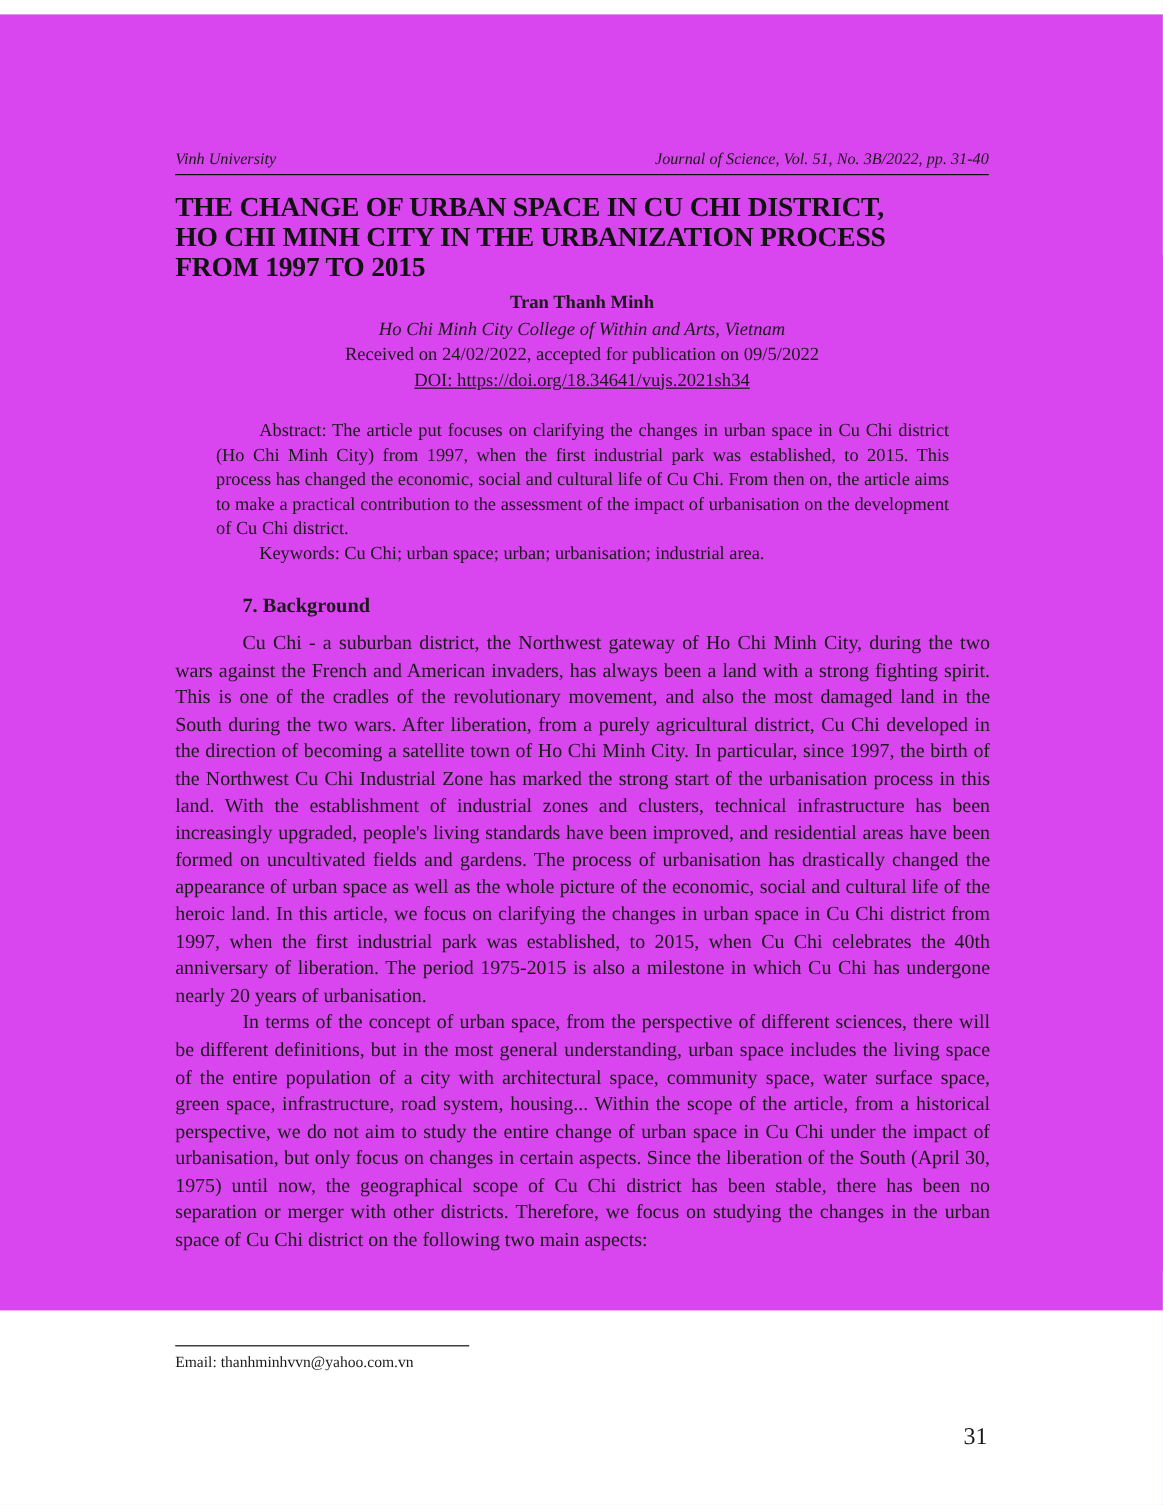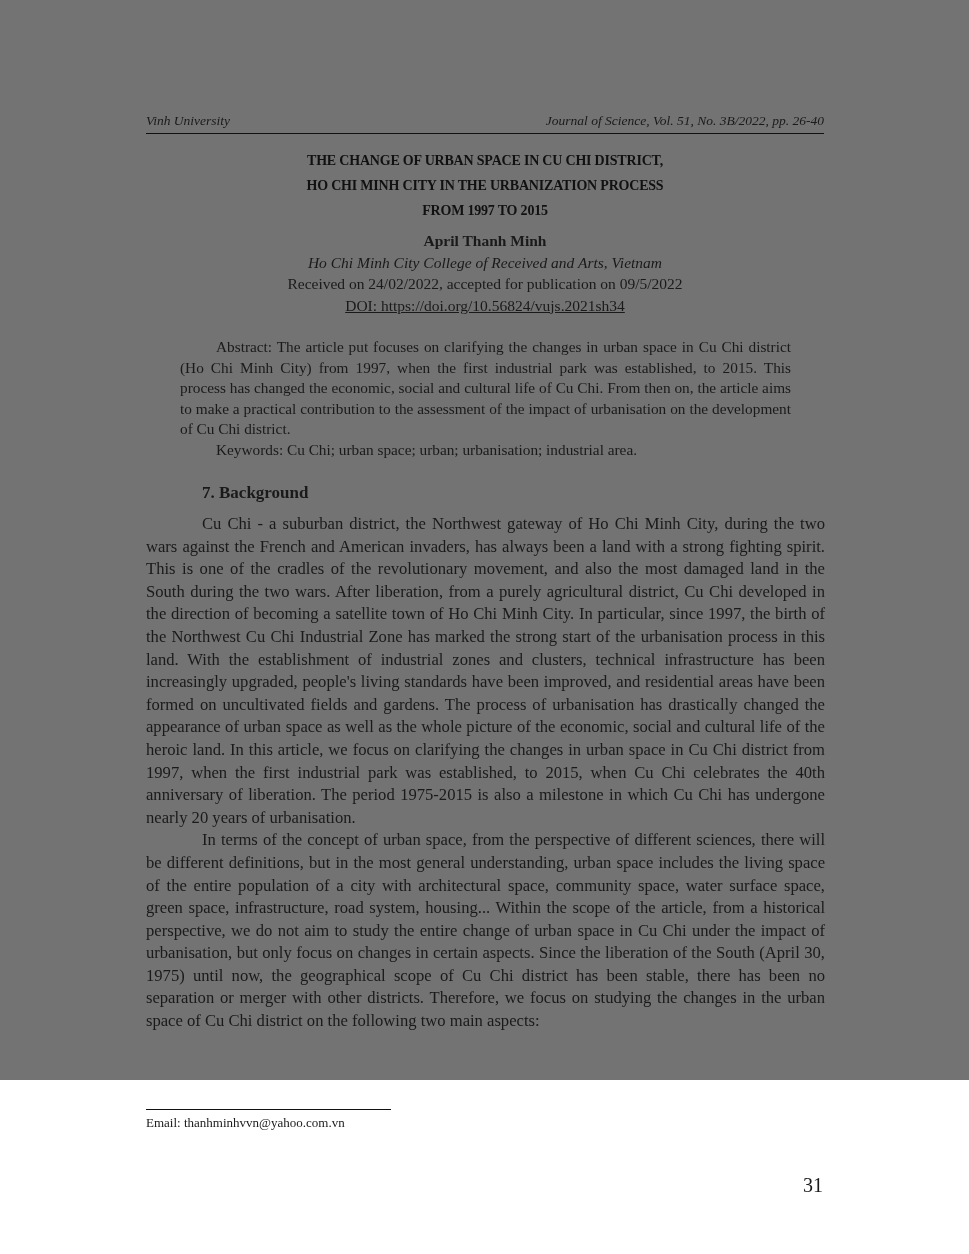--- a/index.html
+++ b/index.html
@@ -10,23 +10,23 @@
     body {
       width: 969px;
       height: 1254px;
       position: relative;
       overflow: hidden;
       font-family: "Liberation Serif", "DejaVu Serif", serif;
       color: #1a1a1a;
     }
     .page {
       position: absolute;
-      left: 0; top: 0;
+      left: 0; top: 12px;
       width: 969px; height: 1080px;
-      background: #737373;
+      background: #d946ef;
     }
     .running-header {
       position: absolute;
       left: 146px;
       top: 112px;
       width: 678px;
       height: 18px;
       font-style: italic;
       font-size: 13.5px;
       line-height: 18px;
@@ -39,23 +39,22 @@
       top: 133px;
       width: 678px;
       height: 0;
       border-top: 1.6px solid #111;
     }
     .title {
       position: absolute;
       left: 146px;
       top: 148px;
       width: 678px;
-      text-align: center;
       font-weight: bold;
-      font-size: 14px;
+      font-size: 23px;
       line-height: 25px;
       letter-spacing: -0.2px;
       color: #111;
     }
     .title div { white-space: nowrap; }
     .meta {
       position: absolute;
       left: 146px;
       top: 230px;
       width: 678px;
@@ -119,35 +118,35 @@
       line-height: 22px;
     }
   </style>
 </head>
 <body>
 
 <div class="page">
 
   <div class="running-header">
     <span class="left">Vinh University</span>
-    <span class="right">Journal of Science, Vol. 51, No. 3B/2022,  pp. 26-40</span>
+    <span class="right">Journal of Science, Vol. 51, No. 3B/2022,  pp. 31-40</span>
   </div>
   <div class="header-rule"></div>
 
   <div class="title">
     <div>THE CHANGE OF URBAN SPACE IN CU CHI DISTRICT,</div>
     <div>HO CHI MINH CITY IN THE URBANIZATION PROCESS</div>
     <div>FROM 1997 TO 2015</div>
   </div>
 
   <div class="meta">
-    <div class="author">April Thanh Minh</div>
-    <div class="affiliation">Ho Chi Minh City College of Received and Arts, Vietnam</div>
+    <div class="author">Tran Thanh Minh</div>
+    <div class="affiliation">Ho Chi Minh City College of Within and Arts, Vietnam</div>
     <div>Received on 24/02/2022, accepted for publication on 09/5/2022</div>
-    <div class="doi">DOI: https://doi.org/10.56824/vujs.2021sh34</div>
+    <div class="doi">DOI: https://doi.org/18.34641/vujs.2021sh34</div>
   </div>
 
   <div class="abstract">
     <p><b>Abstract:</b><span> The article put focuses on clarifying the changes in urban space in Cu Chi district (Ho Chi Minh City) from 1997, when the first industrial park was established, to 2015. This process has changed the economic, social and cultural life of Cu Chi. From then on, the article aims to make a practical contribution to the assessment of the impact of urbanisation on the development of Cu Chi district.</span></p>
     <p><b>Keywords:</b><span> Cu Chi; urban space; urban; urbanisation; industrial area.</span></p>
   </div>
 
   <div class="section-heading">7. Background</div>
 
   <div class="body-text">

